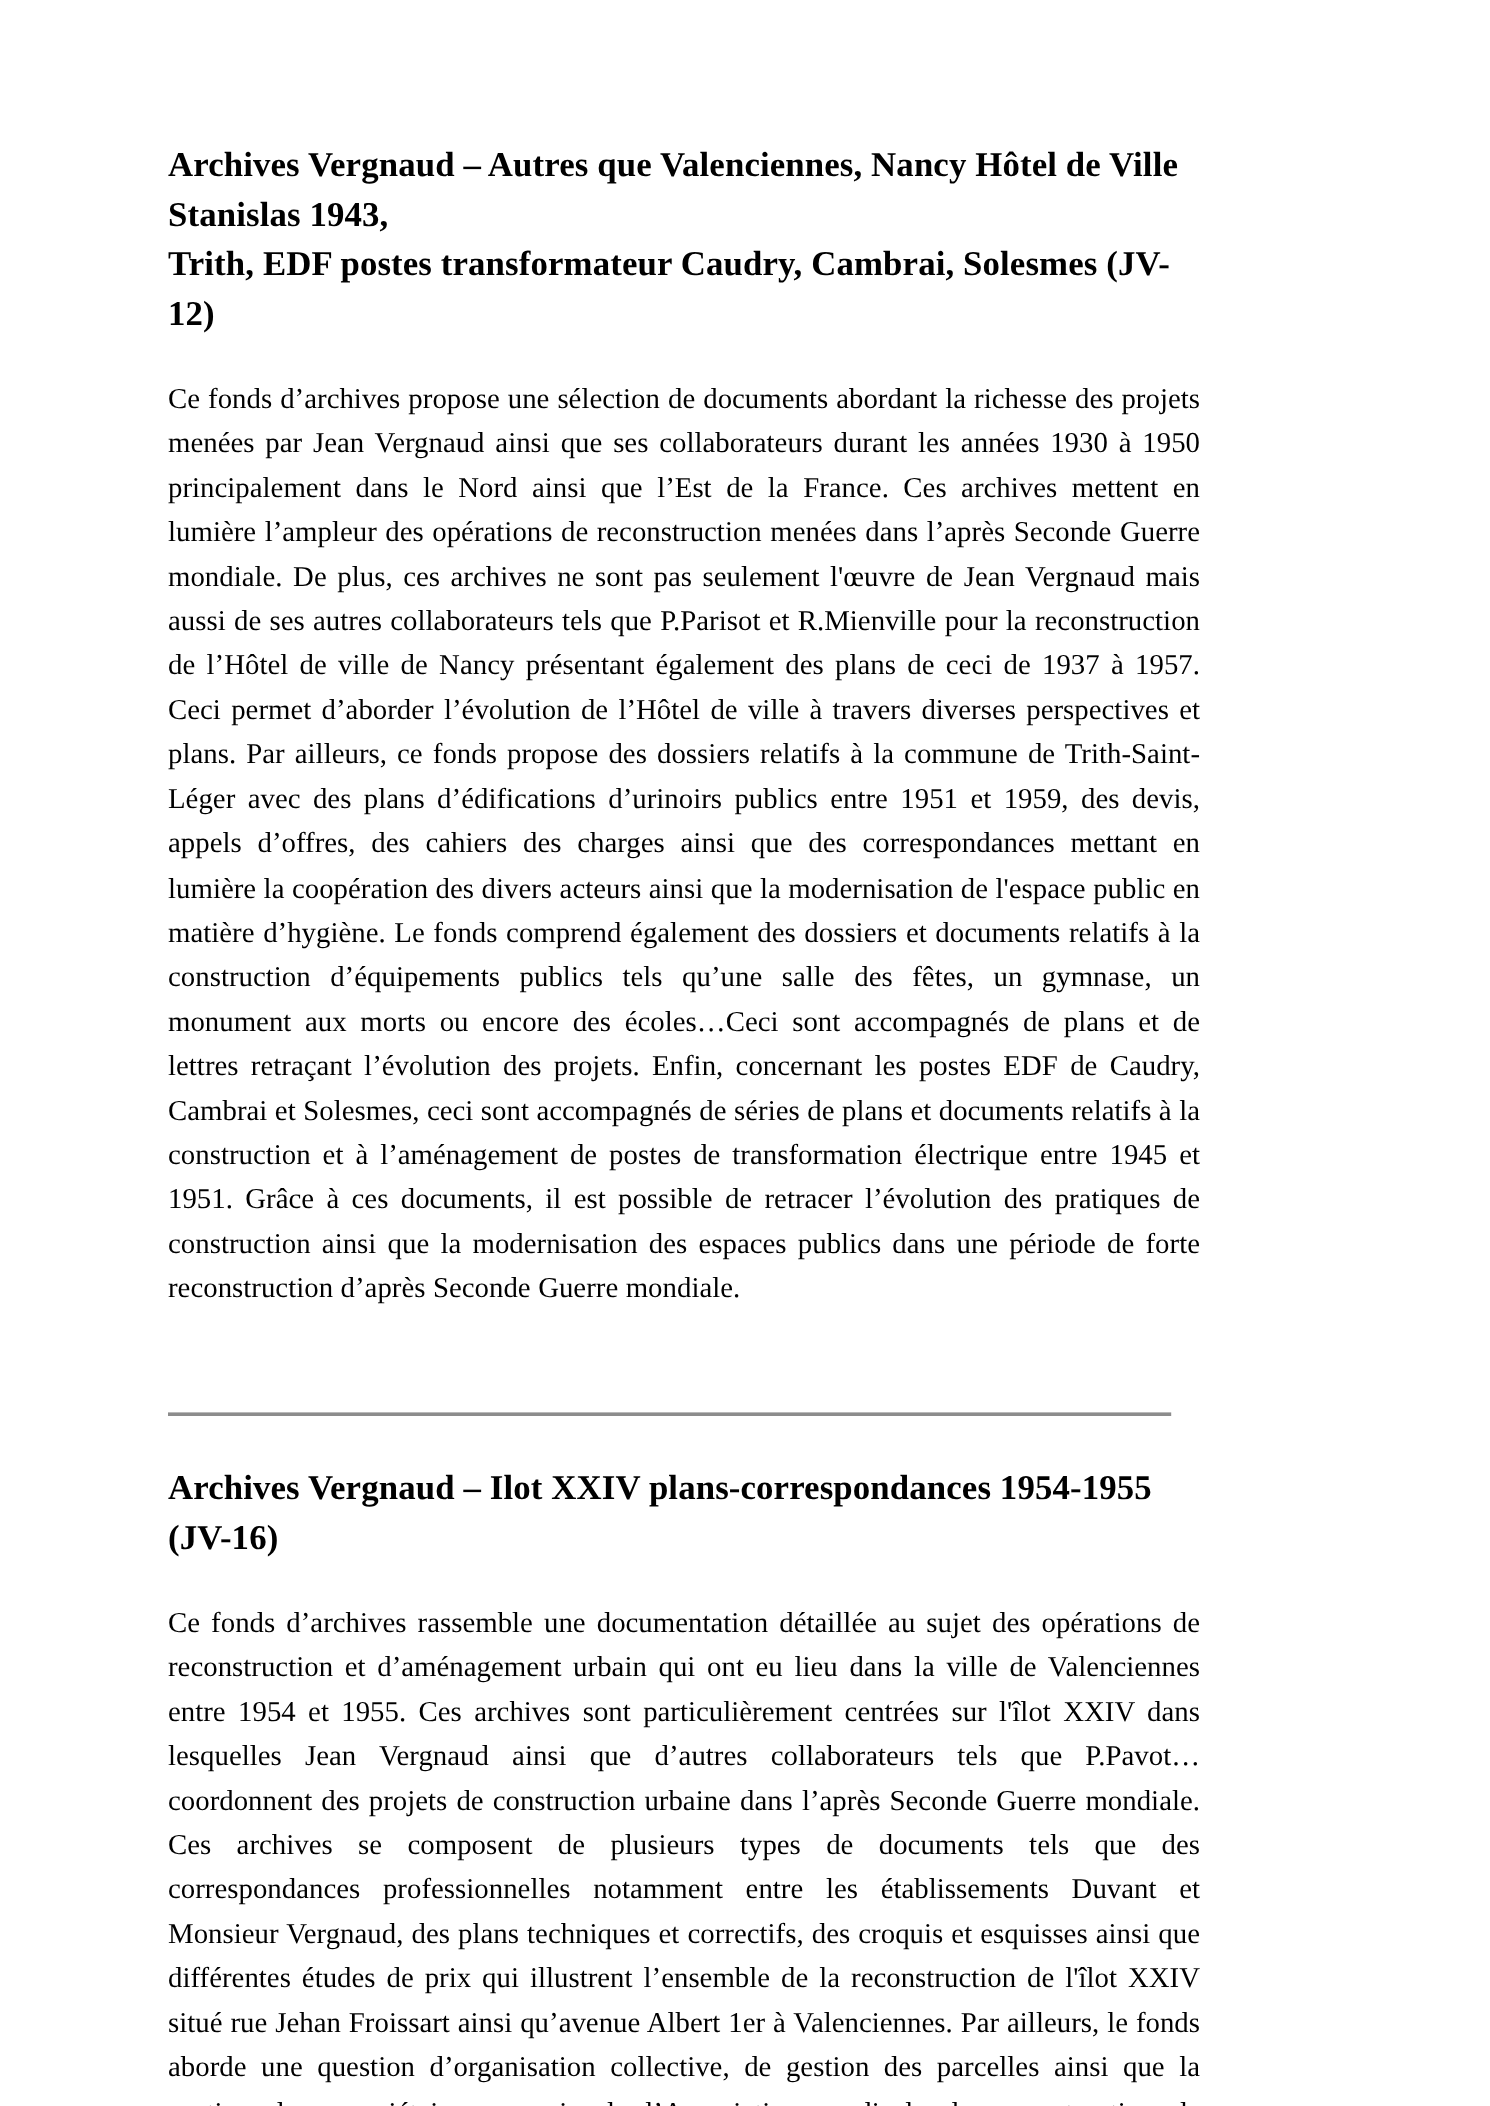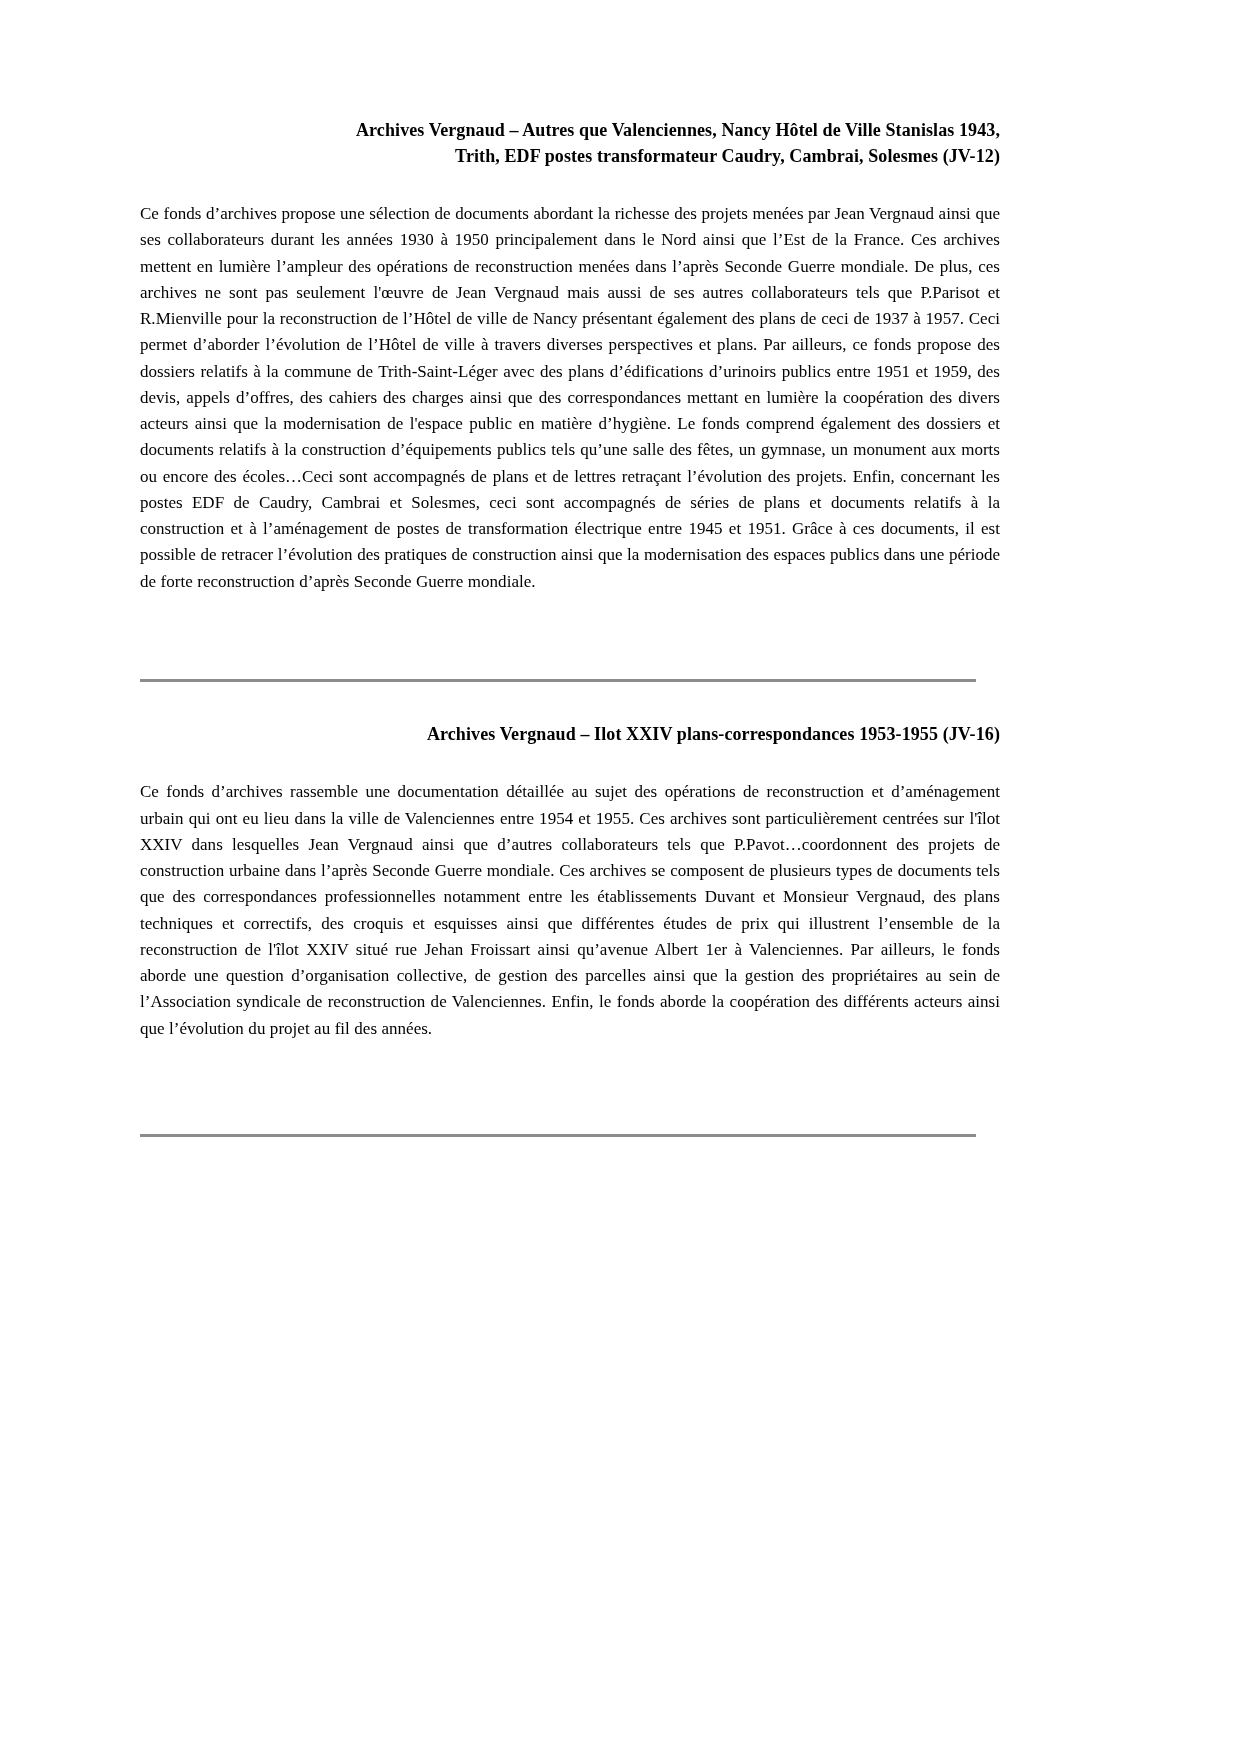--- a/index.html
+++ b/index.html
@@ -19,32 +19,32 @@
     width: 1242px;
     height: 1755px;
     padding: 118px 140px 0 140px;
     position: relative;
   }
   .doc-section {
     width: 860px;
     margin: 0 auto 0 0;
   }
   h1.section-title {
-    font-size: 18px;
+    font-size: 29px;
     font-weight: bold;
     line-height: 1.42;
-    text-align: right;
+    text-align: left;
     margin: 0 0 32px 0;
     letter-spacing: 0.1px;
   }
   h1.section-title .title-line {
     display: block;
   }
   p.body-text {
-    font-size: 17px;
+    font-size: 24px;
     line-height: 1.545;
     text-align: justify;
     text-justify: inter-word;
     margin: 0;
     letter-spacing: 0.02px;
     word-spacing: 0.2px;
   }
   .divider {
     width: 836px;
     height: 0;
@@ -71,21 +71,21 @@
   </div>
 
   <div class="gap-after-p1"></div>
 
   <hr class="divider">
 
   <div class="gap-after-rule1"></div>
 
   <div class="doc-section">
     <h1 class="section-title section2-title">
-      <span class="title-line">Archives Vergnaud – Ilot XXIV plans-correspondances 1953-1955 (JV-16)</span>
+      <span class="title-line">Archives Vergnaud – Ilot XXIV plans-correspondances 1954-1955 (JV-16)</span>
     </h1>
     <p class="body-text">Ce fonds d’archives rassemble une documentation détaillée au sujet des opérations de reconstruction et d’aménagement urbain qui ont eu lieu dans la ville de Valenciennes entre 1954 et 1955. Ces archives sont particulièrement centrées sur l'îlot XXIV dans lesquelles Jean Vergnaud ainsi que d’autres collaborateurs tels que P.Pavot…coordonnent des projets de construction urbaine dans l’après Seconde Guerre mondiale. Ces archives se composent de plusieurs types de documents tels que des correspondances professionnelles notamment entre les établissements Duvant et Monsieur Vergnaud, des plans techniques et correctifs, des croquis et esquisses ainsi que différentes études de prix qui illustrent l’ensemble de la reconstruction de l'îlot XXIV situé rue Jehan Froissart ainsi qu’avenue Albert 1er à Valenciennes. Par ailleurs, le fonds aborde une question d’organisation collective, de gestion des parcelles ainsi que la gestion des propriétaires au sein de l’Association syndicale de reconstruction de Valenciennes. Enfin, le fonds aborde la coopération des différents acteurs ainsi que l’évolution du projet au fil des années.</p>
   </div>
 
   <div class="gap-after-p2"></div>
 
   <hr class="divider">
 
 </div>
 

